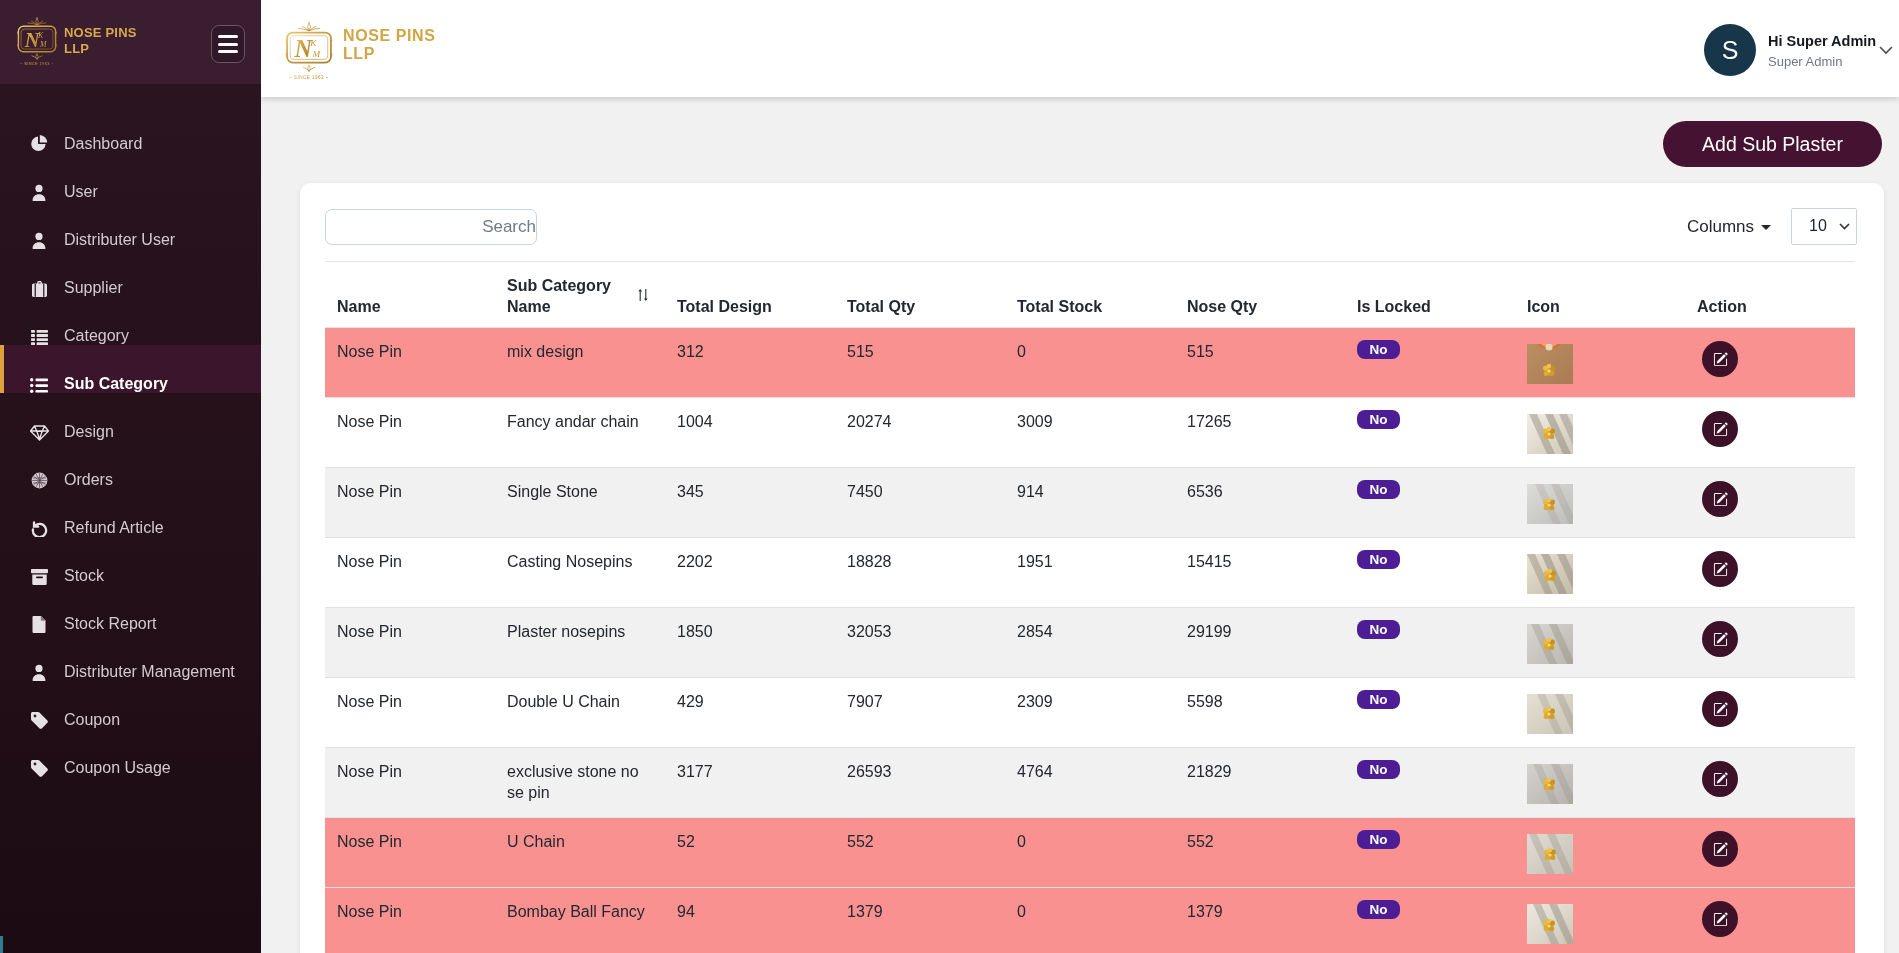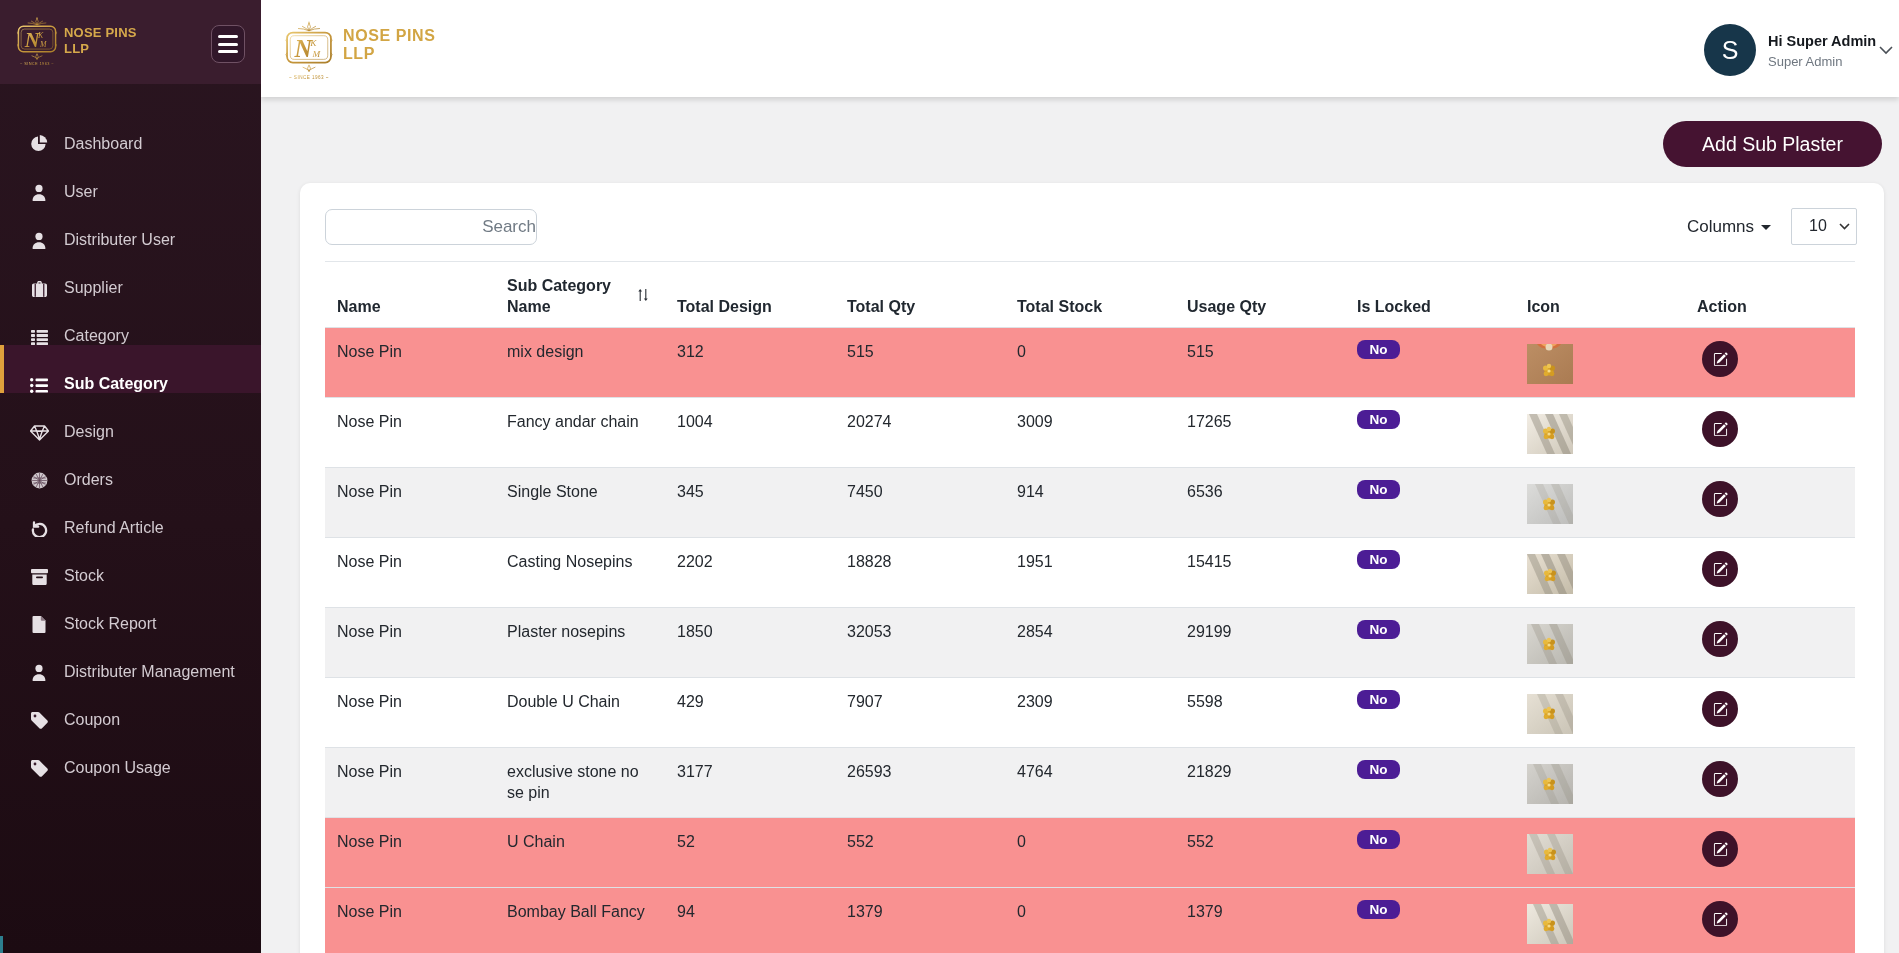--- a/index.html
+++ b/index.html
@@ -262,21 +262,21 @@
                     <path d="M4.2 14V3.4M9.8 2v10.6"></path>
                   </g>
                   <g fill="#2a2f36" stroke="none">
                     <path d="M2.3 4.6 L4.2 1.9 L6.1 4.6 z"></path>
                     <path d="M7.9 11.4 L9.8 14.1 L11.7 11.4 z"></path>
                   </g>
                 </svg></span></th>
             <th>Total Design</th>
             <th>Total Qty</th>
             <th>Total Stock</th>
-            <th>Usage Qty</th>
+            <th>Nose Qty</th>
             <th>Is Locked</th>
             <th>Icon</th>
             <th>Action</th>
           </tr>
         </thead>
         <tbody>
     <tr class="red">
             <td>Nose Pin</td>
             <td>mix design</td>
             <td>312</td>

